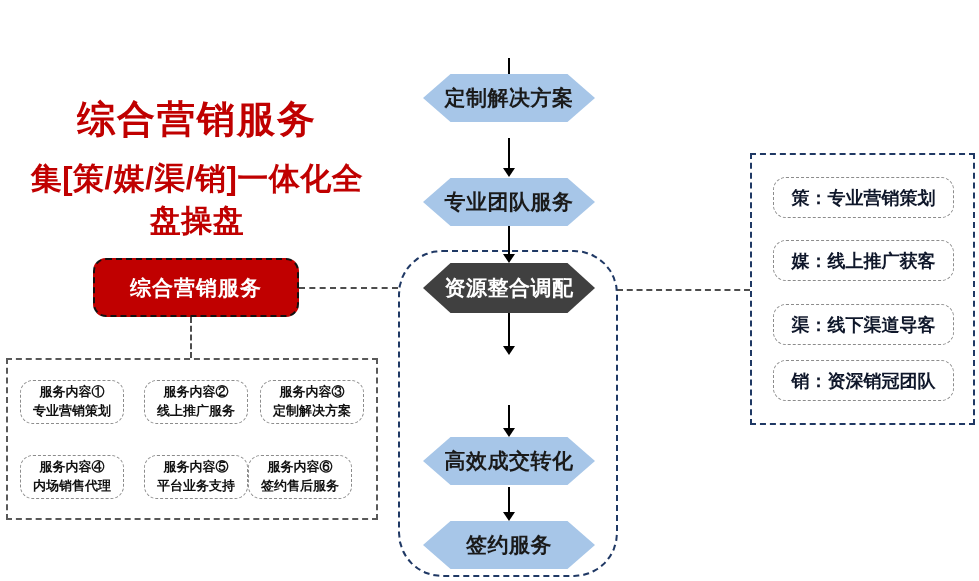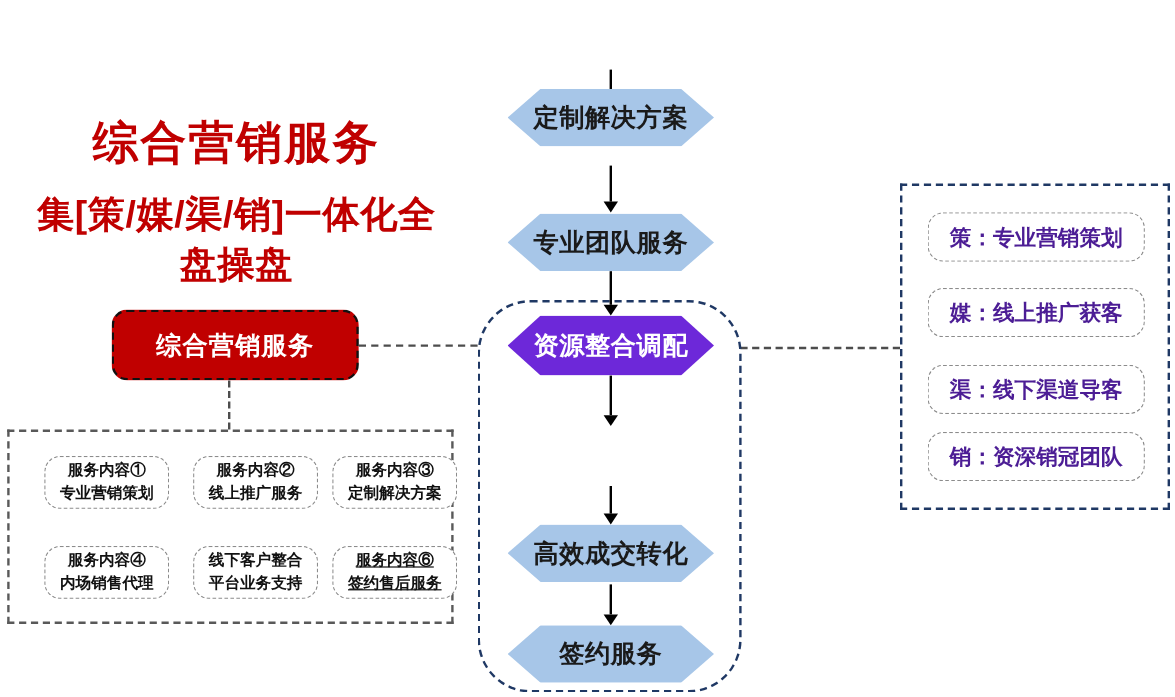--- a/index.html
+++ b/index.html
@@ -43,21 +43,21 @@
     position:absolute; left:423px; width:172px; height:48px;
     background:#a7c6e8;
     clip-path:polygon(0% 50%, 16% 0%, 84% 0%, 100% 50%, 84% 100%, 16% 100%);
     display:flex; align-items:center; justify-content:center;
     font-size:21px; font-weight:bold; color:#1a1a1a; letter-spacing:0.5px;
     white-space:nowrap;
   }
   .hex-1 { top:10px; }
   .hex-2 { top:74px; }
   .hex-3 { top:178px; }
-  .hex-4 { top:263px; height:50px; background:#6d28d9; color:#ffffff; }
+  .hex-4 { top:263px; height:50px; background:#404040; color:#ffffff; }
   .hex-5 { top:355px; left:411px; width:196px; }
   .hex-6 { top:437px;font-family:Liberation Serif, serif; }
   .hex-7 { top:521px; }
 
   
   .arrow { position:absolute; left:508px; width:2px; background:#000; }
   .arrow::after {
     content:""; position:absolute; top:100%; left:-5px;
     border:6px solid transparent; border-bottom:0; border-top:9px solid #000;
   }
@@ -72,39 +72,39 @@
   .services-box {
     position:absolute; left:6px; top:358px; width:372px; height:162px;
     border:2px dashed #595959;
   }
   .svc {
     position:absolute; width:104px; height:44px;
     border:1.5px dashed #8c8c8c; border-radius:13px; background:#ffffff;
     display:flex; flex-direction:column; align-items:center; justify-content:center;
     font-family:"Liberation Serif", serif;
     font-size:13px; font-weight:bold; color:#111111; line-height:1.45;
-    text-align:center; white-space:nowrap;margin-left:17px;
+    text-align:center; white-space:nowrap;
   }
   .svc-1 { left:12px;  top:20px; }
   .svc-2 { left:136px; top:20px; }
   .svc-3 { left:252px; top:20px; }
   .svc-4 { left:12px;  top:95px; }
   .svc-5 { left:136px; top:95px; }
-  .svc-6 { left:252px; top:95px;text-decoration:underline; }
+  .svc-6 { left:240px; top:95px; }
 
   
   .legend-box {
     position:absolute; left:750px; top:153px; width:225px; height:272px;
     border:2px dashed #1f3864;
   }
   .legend-item {
     position:absolute; left:21px; width:181px; height:41px;
     border:1.5px dashed #8c8c8c; border-radius:13px; background:#ffffff;
     display:flex; align-items:center; justify-content:center;
-    font-size:18px; font-weight:bold; color:#4c1d95; white-space:nowrap;
+    font-size:18px; font-weight:bold; color:#0f172a; white-space:nowrap;
   }
   .li-1 { top:22px; }
   .li-2 { top:85px; }
   .li-3 { top:149px; }
   .li-4 { top:205px; }
 </style>
 </head>
 <body>
 
 <div class="canvas">
@@ -163,21 +163,21 @@
     </div>
     <div class="svc svc-3">
       <div>服务内容③</div>
       <div>定制解决方案</div>
     </div>
     <div class="svc svc-4">
       <div>服务内容④</div>
       <div>内场销售代理</div>
     </div>
     <div class="svc svc-5">
-      <div>线下客户整合</div>
+      <div>服务内容⑤</div>
       <div>平台业务支持</div>
     </div>
     <div class="svc svc-6">
       <div>服务内容⑥</div>
       <div>签约售后服务</div>
     </div>
   </div>
 
   <div class="legend-box">
     <div class="legend-item li-1">

